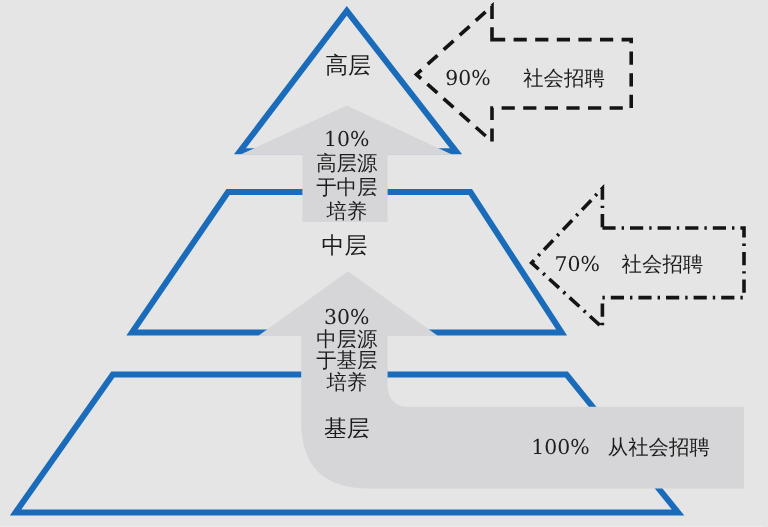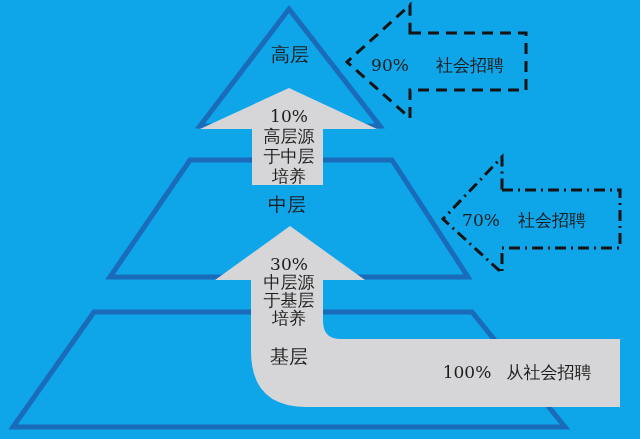--- a/index.html
+++ b/index.html
@@ -1,16 +1,16 @@
 <!DOCTYPE html>
 <html><head>
 <meta charset="utf-8">
 <style>
   html,body{margin:0;padding:0;background:#fbfbfb;}
-  .stage{width:640px;height:439px;position:relative;background:#0ea5e9;overflow:hidden;}
+  .stage{width:640px;height:439px;position:relative;background:#e5e5e5;overflow:hidden;}
   svg{display:block;}
   text{
     font-family:"DejaVu Serif","Liberation Serif",serif;
     fill:#1c1c1c;
   }
   .lvl{font-size:19px;}
   .small{font-size:17px;}
   .blue-shape{fill:none;stroke-width:5;stroke-linejoin:miter;}
   .gray-shape{stroke:none;}
   .dash-shape{fill:none;stroke-width:3;stroke-linejoin:miter;}

